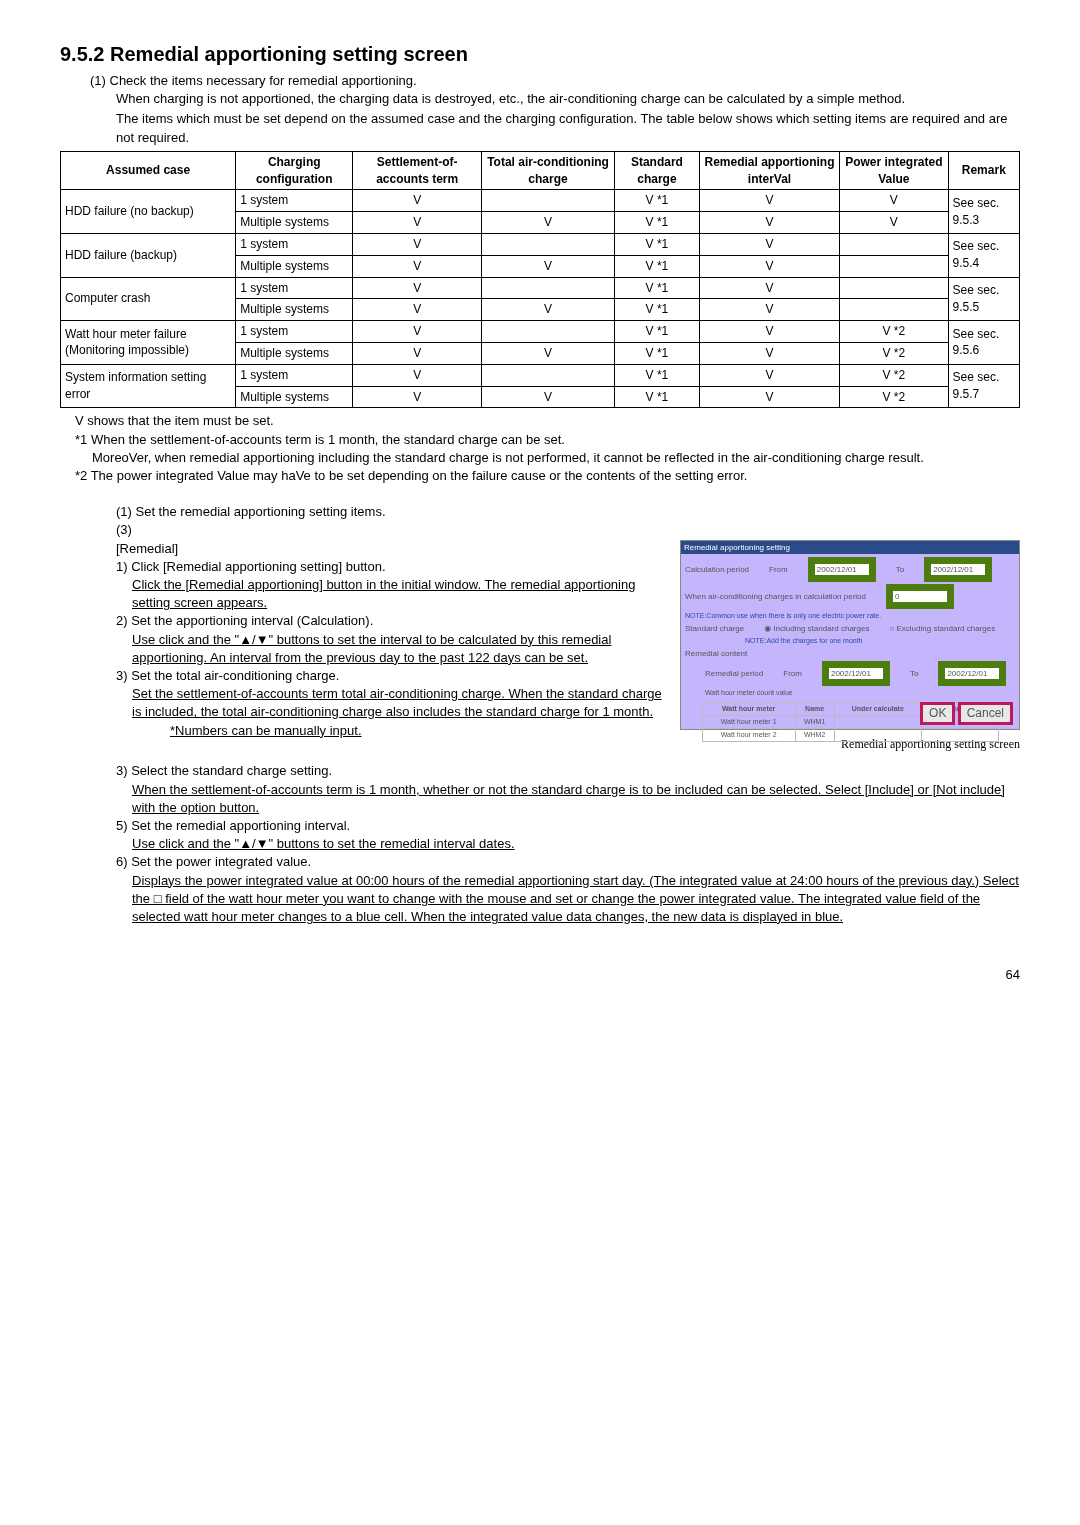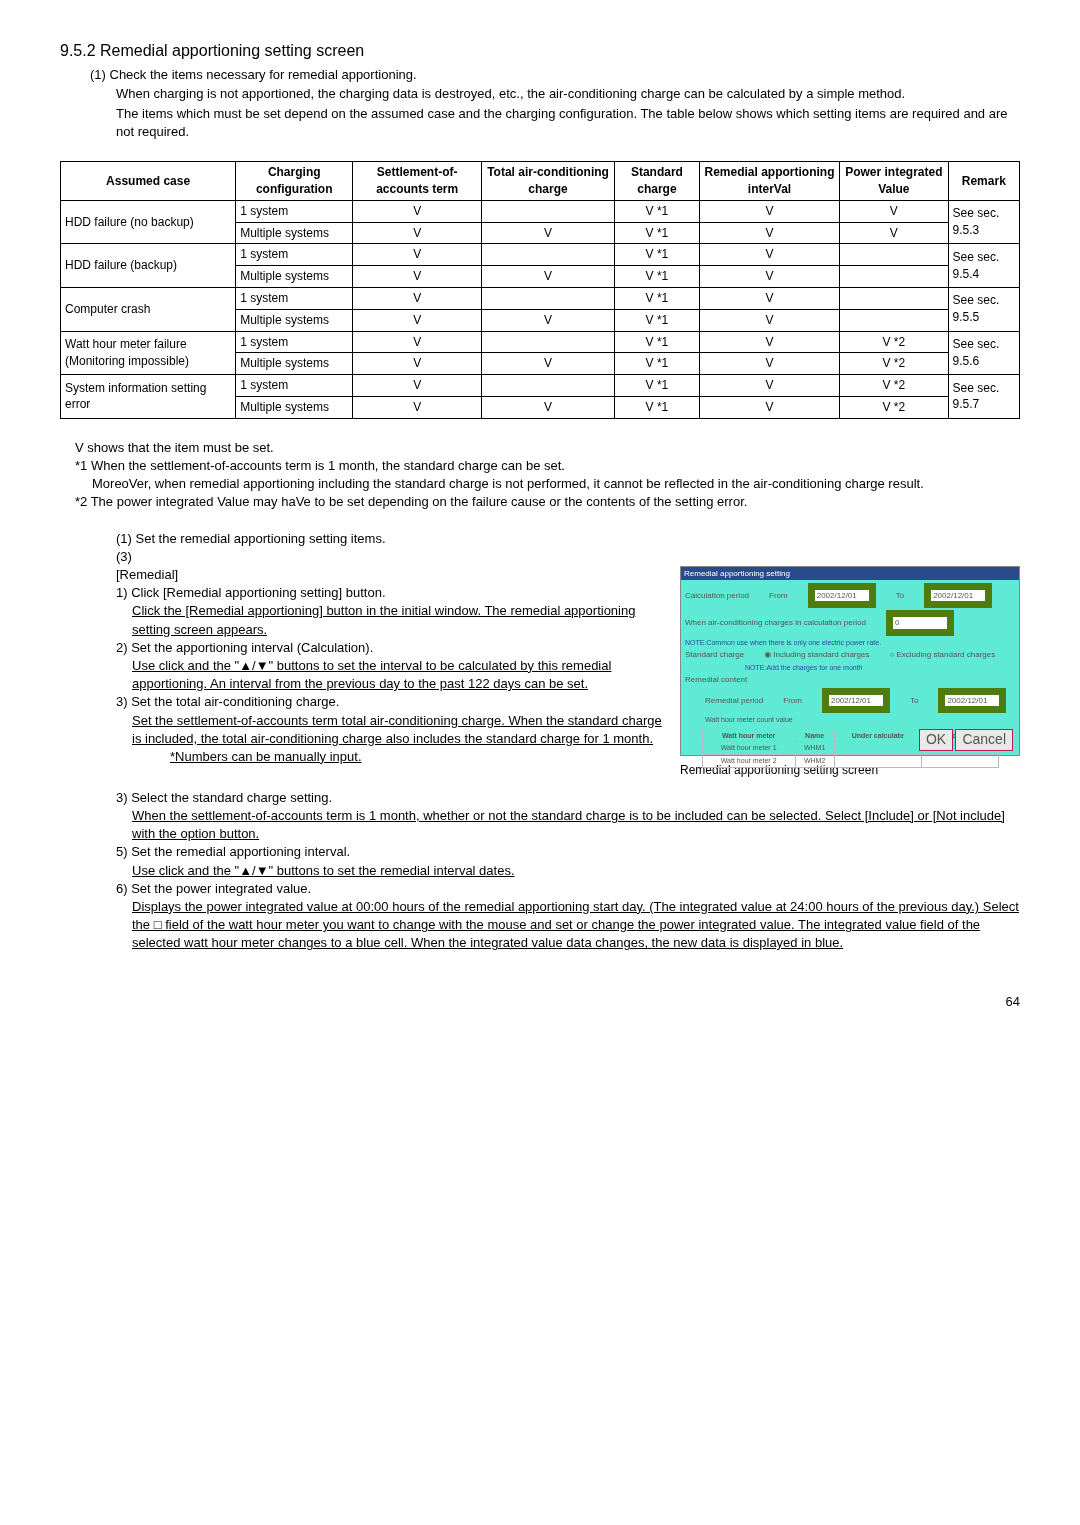--- a/index.html
+++ b/index.html
@@ -6,35 +6,35 @@
     font-family: Arial, sans-serif;
     font-size: 13px;
     color: #000;
     background: #fff;
     margin: 0;
     padding: 40px 60px;
     width: 960px;
     line-height: 1.4;
   }
   h2 {
-    font-size: 16px;
-    font-weight: normal;
+    font-size: 20px;
+    font-weight: bold;
     margin: 0 0 4px 0;
   }
   .sub-item {
     margin-left: 30px;
   }
   .body-text {
     margin-left: 56px;
     margin-bottom: 2px;
   }
   table {
     border-collapse: collapse;
     width: 100%;
-    margin: 20px 0;
+    margin: 4px 0;
     font-size: 12px;
   }
   th, td {
     border: 1px solid #000;
     padding: 2px 4px;
     text-align: center;
     vertical-align: middle;
   }
   th {
     font-weight: bold;
@@ -55,21 +55,21 @@
     margin-left: 72px;
     text-decoration: underline;
   }
   .float-right-wrap {
     float: right;
     width: 340px;
     margin: 0 0 10px 14px;
   }
   .screenshot-box {
     border: 1px solid #888;
-    background: #5eead4;
+    background: #c4b5fd;
     width: 100%;
     height: 190px;
     position: relative;
     font-size: 8px;
     color: #555;
     box-sizing: border-box;
     padding: 4px;
   }
   .screenshot-titlebar {
     background: #2b4a8a;
@@ -86,41 +86,42 @@
   }
   .mini-input {
     border: 7px solid #4d7c0f;
     background: #fff;
     display: inline-block;
     padding: 0 2px;
     font-size: 8px;
     min-width: 50px;
   }
   .mini-btn {
-    border: 1px solid #be185d;
+    border: 3px solid #be185d;
     background: #e8e8e8;
     display: inline-block;
     padding: 0 6px;
-    font-size: 14px;
+    font-size: 12px;
   }
   .mini-table {
     border: 1px solid #bbb;
     width: 90%;
     margin: 4px auto;
     border-collapse: collapse;
   }
   .mini-table td, .mini-table th {
     border: 1px solid #bbb;
     font-size: 7px;
     padding: 1px;
   }
   .caption {
-    text-align: left;
+    text-align: right;
     font-size: 12px;
     margin-top: 6px;
+    font-family: Liberation Serif, serif;
   }
   .page-num {
     text-align: right;
     margin-top: 40px;
   }
   .clear { clear: both; }
 </style>
 </head>
 <body>
 

